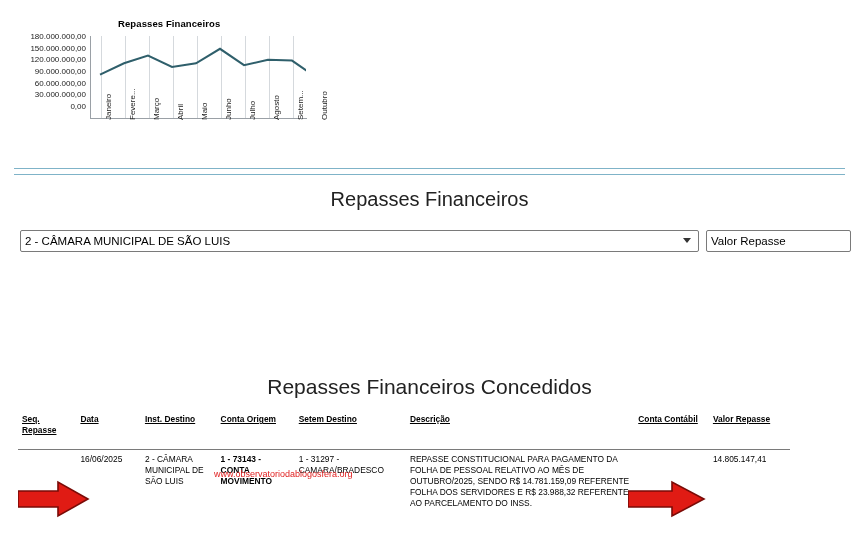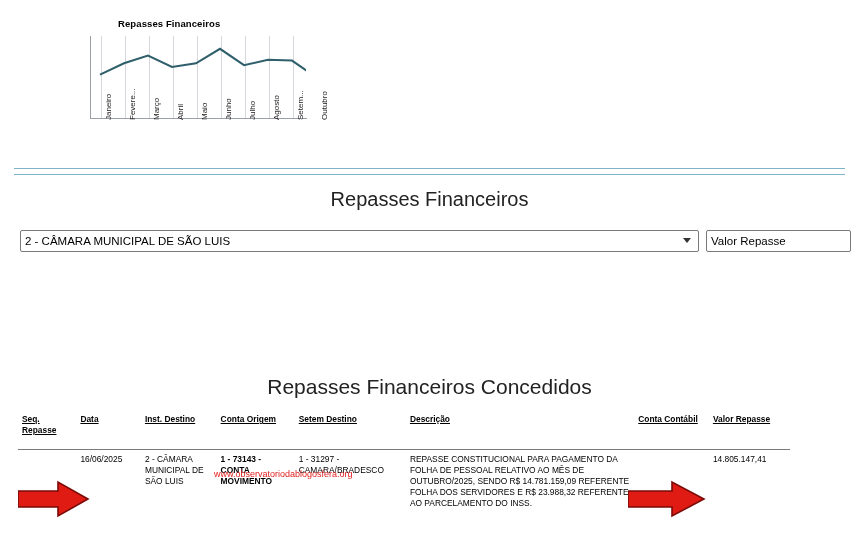--- a/index.html
+++ b/index.html
@@ -188,20 +188,29 @@
   .arrow svg { display: block; }
   .arrow-left-col { left: 18px; top: 480px; }
   .arrow-right-col { left: 628px; top: 480px; }
 </style>
 </head>
 <body>
 
 <div class="chart-wrap">
   <div class="chart-title">Repasses Financeiros</div>
 
+  <div class="ylabels">
+    <div>180.000.000,00</div>
+    <div>150.000.000,00</div>
+    <div>120.000.000,00</div>
+    <div>90.000.000,00</div>
+    <div>60.000.000,00</div>
+    <div>30.000.000,00</div>
+    <div>0,00</div>
+  </div>
 
   <div class="chart-area">
     <div class="gridcol" style="left:10px"></div>
     <div class="gridcol" style="left:34px"></div>
     <div class="gridcol" style="left:58px"></div>
     <div class="gridcol" style="left:82px"></div>
     <div class="gridcol" style="left:106px"></div>
     <div class="gridcol" style="left:130px"></div>
     <div class="gridcol" style="left:154px"></div>
     <div class="gridcol" style="left:178px"></div>

